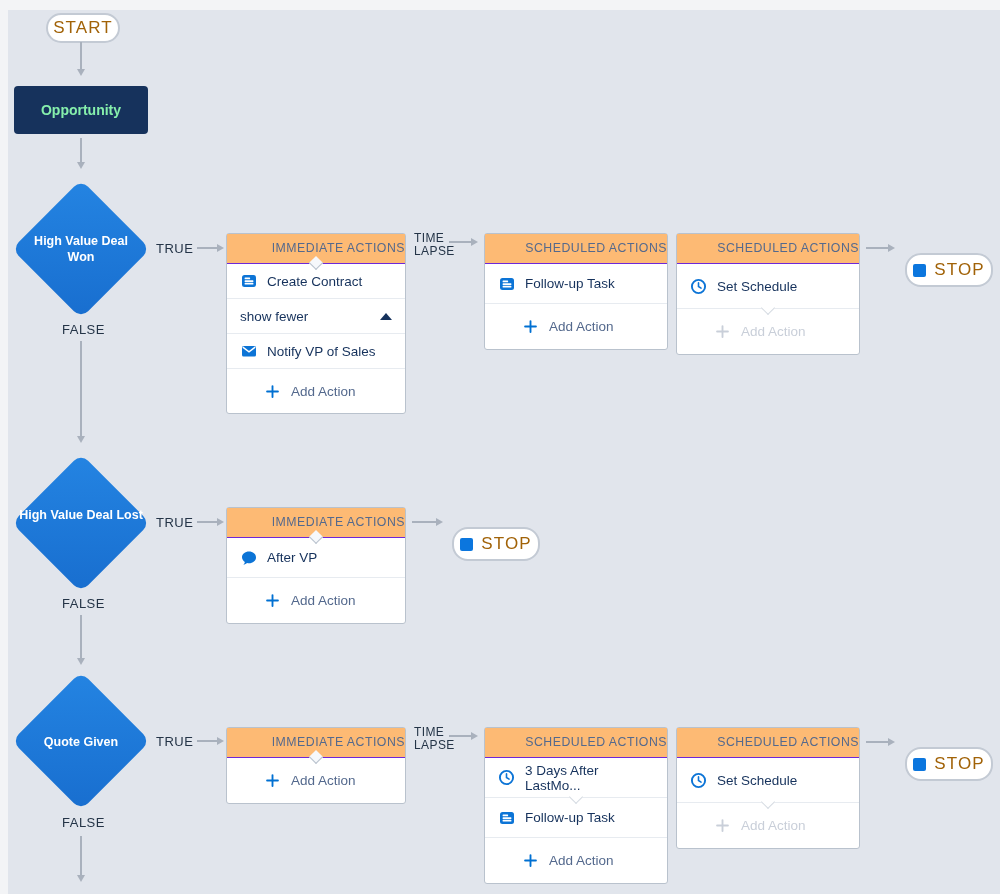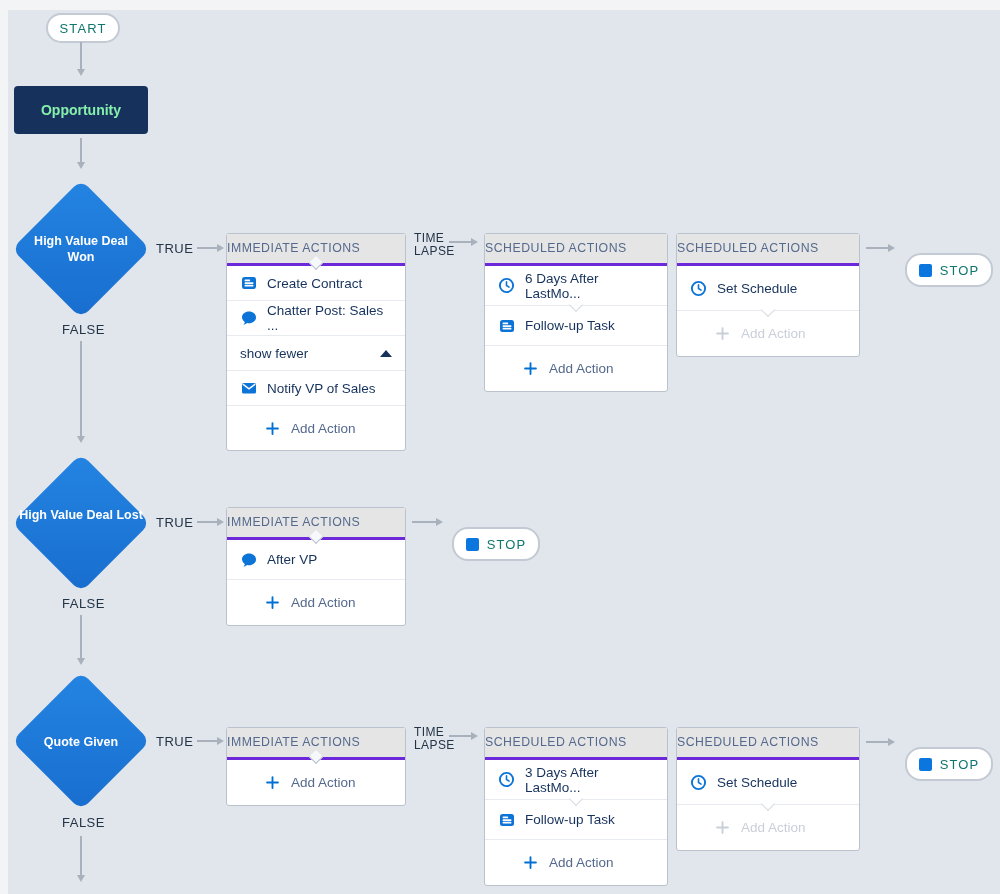--- a/index.html
+++ b/index.html
@@ -3,21 +3,21 @@
 <meta charset="utf-8">
 <style>
   html,body{margin:0;padding:0;}
   body{font-family:"Liberation Sans",sans-serif;}
   #page{position:relative;width:1000px;height:894px;background:#f3f4f6;overflow:hidden;}
   #canvas-bg{position:absolute;left:8px;top:10px;right:0;bottom:0;background:#e1e5ec;}
 
   
   .pill{position:absolute;background:#fff;border:2px solid #c3cad4;border-radius:16px;
         display:flex;align-items:center;justify-content:center;gap:8px;
-        color:#0f766e;font-size:13px;letter-spacing:1.1px;}
+        color:#a16207;font-size:17px;letter-spacing:1.1px;}
   .start-pill{left:46px;top:13px;width:70px;height:26px;}
   .stop-pill{width:84px;height:30px;margin-top:20px;}
   .stop-square{width:13px;height:13px;background:#0b76de;border-radius:2px;}
 
   
   .trigger-box{position:absolute;left:14px;top:86px;width:134px;height:48px;background:#16325c;
         border-radius:4px;display:flex;align-items:center;justify-content:center;
         color:#86efac;font-weight:bold;font-size:14px;}
 
   
@@ -33,22 +33,22 @@
   
   .varrow{position:absolute;width:2px;background:#a9b1bd;}
   .varrow::after{content:"";position:absolute;bottom:-7px;left:-3px;
         border:4px solid transparent;border-top:7px solid #a9b1bd;}
   .harrow{position:absolute;height:2px;background:#a9b1bd;}
   .harrow::after{content:"";position:absolute;right:-7px;top:-3px;
         border:4px solid transparent;border-left:7px solid #a9b1bd;}
 
   
   .card{position:absolute;background:#fff;border:1px solid #b9c2cd;border-radius:3px;}
-  .card-header{position:relative;height:29px;background:#e5e5e5;border-bottom:3px solid #6d28d9;
-        color:#54698d;font-size:12.3px;letter-spacing:.5px;text-align:left;line-height:29px;}
+  .card-header{position:relative;height:29px;background:#fdba74;border-bottom:1px solid #6d28d9;
+        color:#54698d;font-size:12.3px;letter-spacing:.5px;text-align:right;line-height:29px;}
   .notch{position:absolute;left:50%;bottom:-5px;width:9px;height:9px;
         transform:translateX(-50%) rotate(45deg);z-index:2;
         border-right:1px solid #d5dbe2;border-bottom:1px solid #d5dbe2;background:#fff;}
   .card-header .notch{background:#f6f8fb;border-color:#b9c2cd;}
   .item{position:relative;display:flex;align-items:center;gap:10px;padding:0 13px;
         height:39px;border-bottom:1px solid #e7ebf0;color:#16325c;font-size:13.5px;cursor:pointer;}
   .card > .item:last-child{border-bottom:none;}
   .card-a .item{height:34px;}
   .set-row{height:44px !important;}
   .add-row{height:45px !important;color:#54698d;margin-left:24px;}
@@ -94,28 +94,20 @@
         <svg width="16" height="16" viewBox="0 0 16 16">
             <rect x="1" y="2" width="14" height="12" rx="2.5" fill="#0c74d6"></rect>
             <rect x="3.6" y="4.6" width="5.5" height="1.7" rx=".5" fill="#fff"></rect>
             <rect x="3.6" y="7.2" width="8.8" height="1.7" rx=".5" fill="#fff"></rect>
             <rect x="3.6" y="9.8" width="8.8" height="1.7" rx=".5" fill="#fff"></rect>
           </svg>
       </span>
       <span>Create Contract</span>
     </div>
     <div class="item">
-      <span class="icon">
-        <svg width="16" height="16" viewBox="0 0 16 16">
-            <path fill="#0c74d6" d="M8 1.6c-3.9 0-7 2.5-7 5.7 0 1.9 1.1 3.5 2.8 4.6-.1.9-.5 2-1.5 2.7 1.6-.1 2.9-.8 3.8-1.6.6.1 1.2.2 1.9.2 3.9 0 7-2.6 7-5.8S11.9 1.6 8 1.6z"></path>
-          </svg>
-      </span>
-      <span>Chatter Post: Sales ...</span>
-    </div>
-    <div class="item">
       <span>show fewer</span>
       <span class="tri-up"></span>
     </div>
     <div class="item">
       <span class="icon">
         <svg width="16" height="16" viewBox="0 0 16 16">
             <rect x="1" y="3" width="14" height="10.5" rx="1.6" fill="#0c74d6"></rect>
             <path d="M1.8 4.1 8 8.9l6.2-4.8" stroke="#fff" stroke-width="1.4" fill="none"></path>
           </svg>
       </span>
@@ -133,30 +125,20 @@
 
   <div class="tl-label" style="left:414px;top:232px;">
     <div>TIME</div>
     <div>LAPSE</div>
   </div>
   <div class="harrow" style="left:449px;top:241px;width:26px;"></div>
 
   <div class="card" style="left:484px;top:233px;width:182px;">
     <div class="card-header">
       <span>SCHEDULED ACTIONS</span>
-    </div>
-    <div class="item">
-      <span class="icon">
-        <svg width="17" height="17" viewBox="0 0 16 16">
-            <circle cx="8" cy="8" r="6.2" fill="none" stroke="#0c74d6" stroke-width="1.8"></circle>
-            <path d="M8 4.6V8l2.4 1.5" stroke="#0c74d6" stroke-width="1.5" fill="none" stroke-linecap="round"></path>
-          </svg>
-      </span>
-      <span>6 Days After LastMo...</span>
-      <span class="notch"></span>
     </div>
     <div class="item">
       <span class="icon">
         <svg width="16" height="16" viewBox="0 0 16 16">
             <rect x="1" y="2" width="14" height="12" rx="2.5" fill="#0c74d6"></rect>
             <rect x="3.6" y="4.6" width="5.5" height="1.7" rx=".5" fill="#fff"></rect>
             <rect x="3.6" y="7.2" width="8.8" height="1.7" rx=".5" fill="#fff"></rect>
             <rect x="3.6" y="9.8" width="8.8" height="1.7" rx=".5" fill="#fff"></rect>
           </svg>
       </span>

